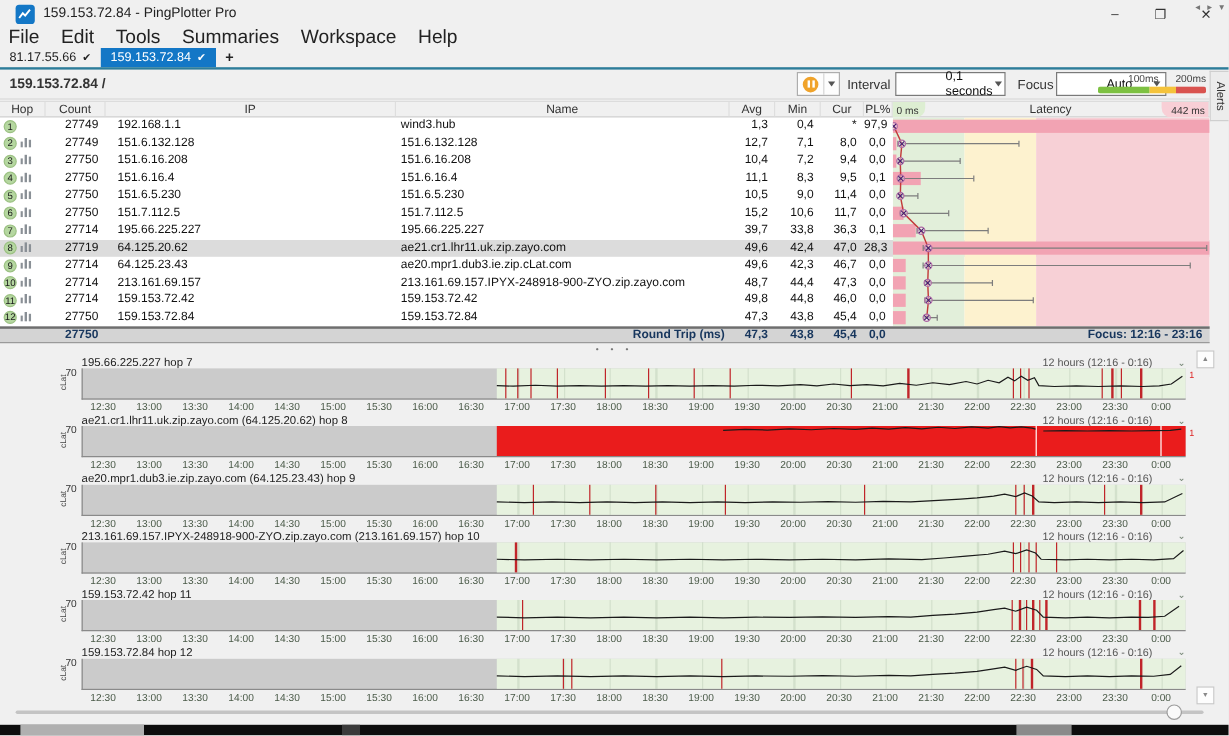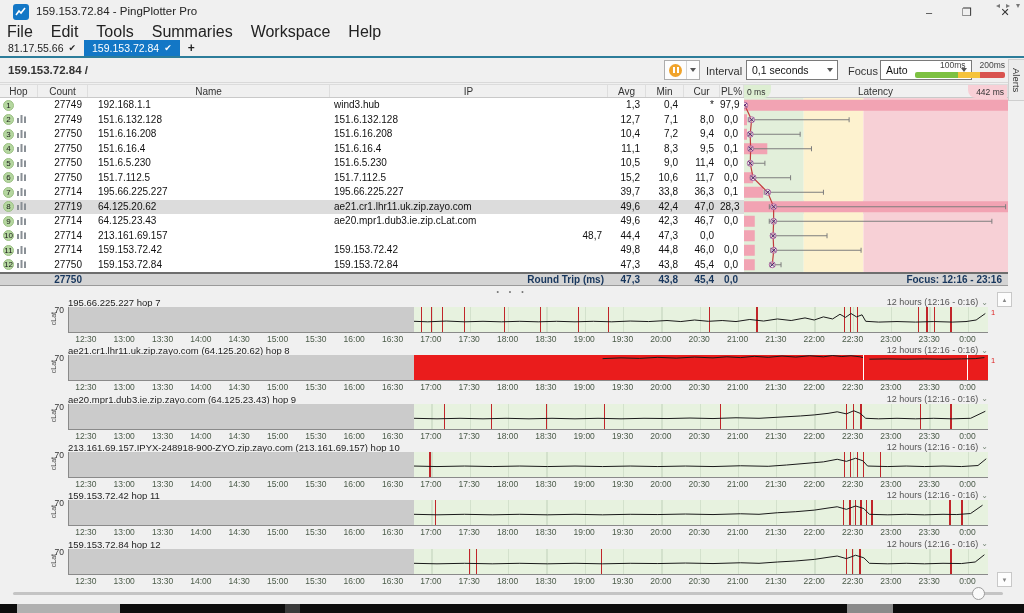--- a/index.html
+++ b/index.html
@@ -34,21 +34,21 @@
   .target-title { position:absolute; left:8px; top:6px; font-size:11.5px; font-weight:bold; color:#333; }
   .pausegrp { position:absolute; left:664px; top:2px; width:36px; height:20px; border:1px solid #adadad; background:#fdfdfd; display:flex; }
   .pausemain { width:22px; display:flex; align-items:center; justify-content:center; border-right:1px solid #d5d5d5; }
   .pausecirc { width:13px; height:13px; border-radius:50%; background:#f0a32a; position:relative; }
   .pausecirc::before,.pausecirc::after { content:""; position:absolute; top:3.5px; width:2px; height:6px; background:#fff; }
   .pausecirc::before{ left:4px; } .pausecirc::after{ left:7.5px; }
   .pausedrop { flex:1; display:flex; align-items:center; justify-content:center; }
   .caret { width:0; height:0; border-left:3.5px solid transparent; border-right:3.5px solid transparent; border-top:4px solid #555; }
   .fldlabel { position:absolute; top:7px; font-size:11px; color:#333; }
   .combo { position:absolute; top:2px; height:20px; border:1px solid #7a7a7a; background:#fff; font-size:10.5px; color:#111; display:flex; align-items:center; }
-  .combo .val { flex:1; padding-left:5px; }
+  .combo .val { flex:1; padding-left:5px;margin-left:36px; }
   .combo .cbtn { width:15px; display:flex; align-items:center; justify-content:center; }
   .legend { position:absolute; left:915px; top:2px; width:90px; }
   .legend .lbls { display:flex; justify-content:flex-end; gap:14px; font-size:8.5px; color:#444; }
   .legend .bar { margin-top:2px; height:6px; display:flex; border-radius:2px; overflow:hidden; }
   .legend .seg1{ width:48%; background:#7dc142; } .legend .seg2{ width:24%; background:#f5c33b; } .legend .seg3{ width:28%; background:#d9534f; }
 
   .alertstab { position:absolute; right:0; top:59px; width:16px; height:42px; background:#ececec; border:1px solid #cfcfcf; border-right:none; display:flex; align-items:center; justify-content:center; }
   .alertstab span { writing-mode:vertical-rl; font-size:9.5px; color:#333; }
 
   
@@ -71,21 +71,21 @@
   .summary .num { line-height:11px; }
   .sumname { text-align:right; padding-right:4px; line-height:11px; }
   .sumfocus { text-align:right; padding-right:6px; line-height:11px; }
 
   .splitter { position:absolute; left:0; top:287px; width:1024px; height:9px; display:flex; align-items:center; justify-content:center; font-size:7px; letter-spacing:4px; color:#777; }
 
   
   .graphs { position:absolute; left:0; top:296px; width:1024px; height:290px; }
   .graph { position:relative; height:48.33px; }
   .gtitle { position:absolute; left:68px; top:1px; font-size:9.5px; color:#222; white-space:nowrap; }
-  .grange { position:absolute; right:36px; top:1px; font-size:9px; color:#555; display:flex; gap:3px; align-items:center; }
+  .grange { position:absolute; right:36px; top:1px; font-size:9px; color:#555; display:flex; gap:21px; align-items:center; }
   .grange .chev { color:#7a8a7a; font-size:8px; }
   .gy70 { position:absolute; left:40px; top:9px; width:24px; text-align:right; font-size:8.5px; color:#333; }
   .gylab { position:absolute; left:50px; top:16px; writing-mode:vertical-rl; transform:rotate(180deg); font-size:7px; color:#444; }
   .gplot { position:absolute; left:68px; top:11px; width:920px; height:26px; border-left:1px solid #8a8a8a; border-bottom:1px solid #8a8a8a; background:#cbcbcb; }
   .gdata { position:absolute; top:0; bottom:0; right:0; }
   .gline { position:absolute; top:0; bottom:0; width:1.3px; }
   .gsvg { position:absolute; left:0; top:0; }
   .gaxis { position:absolute; left:68px; top:38px; width:920px; height:10px; }
   .gtick { position:absolute; top:0; transform:translateX(-50%); font-size:8.5px; color:#4a5a48; }
   .rlabel { position:absolute; top:1px; font-size:7.5px; color:#d22; }
@@ -183,22 +183,22 @@
     </div>
   </div>
 
   <div class="alertstab">
     <span>Alerts</span>
   </div>
 
   <div class="thead grid9" id="thead">
       <div>Hop</div>
       <div>Count</div>
+      <div>IP</div>
       <div>Name</div>
-      <div>IP</div>
       <div>Avg</div>
       <div>Min</div>
       <div>Cur</div>
       <div>PL%</div>
       <div class="lathead">
         <span class="lat-lo">0 ms</span>
         <span>Latency</span>
         <span class="lat-hi">442 ms</span>
       </div>
     </div>
@@ -364,20 +364,21 @@
         <div class="hopcell">
           <span class="hopnum">10</span>
           <span><svg width="9" height="9" viewBox="0 0 9 9">
               <rect x="0" y="4" width="2" height="5" fill="#8a9096"></rect>
               <rect x="3.5" y="1" width="2" height="8" fill="#8a9096"></rect>
               <rect x="7" y="2.5" width="2" height="6.5" fill="#8a9096"></rect>
             </svg></span>
         </div>
         <div class="num">27714</div>
         <div class="ipcell">213.161.69.157</div>
+        <div class="namecell">213.161.69.157.IPYX-248918-900-ZYO.zip.zayo.com</div>
         <div class="num">48,7</div>
         <div class="num">44,4</div>
         <div class="num">47,3</div>
         <div class="num">0,0</div>
         <div></div>
       </div>
       <div class="trow grid9">
         <div class="hopcell">
           <span class="hopnum">11</span>
           <span><svg width="9" height="9" viewBox="0 0 9 9">

